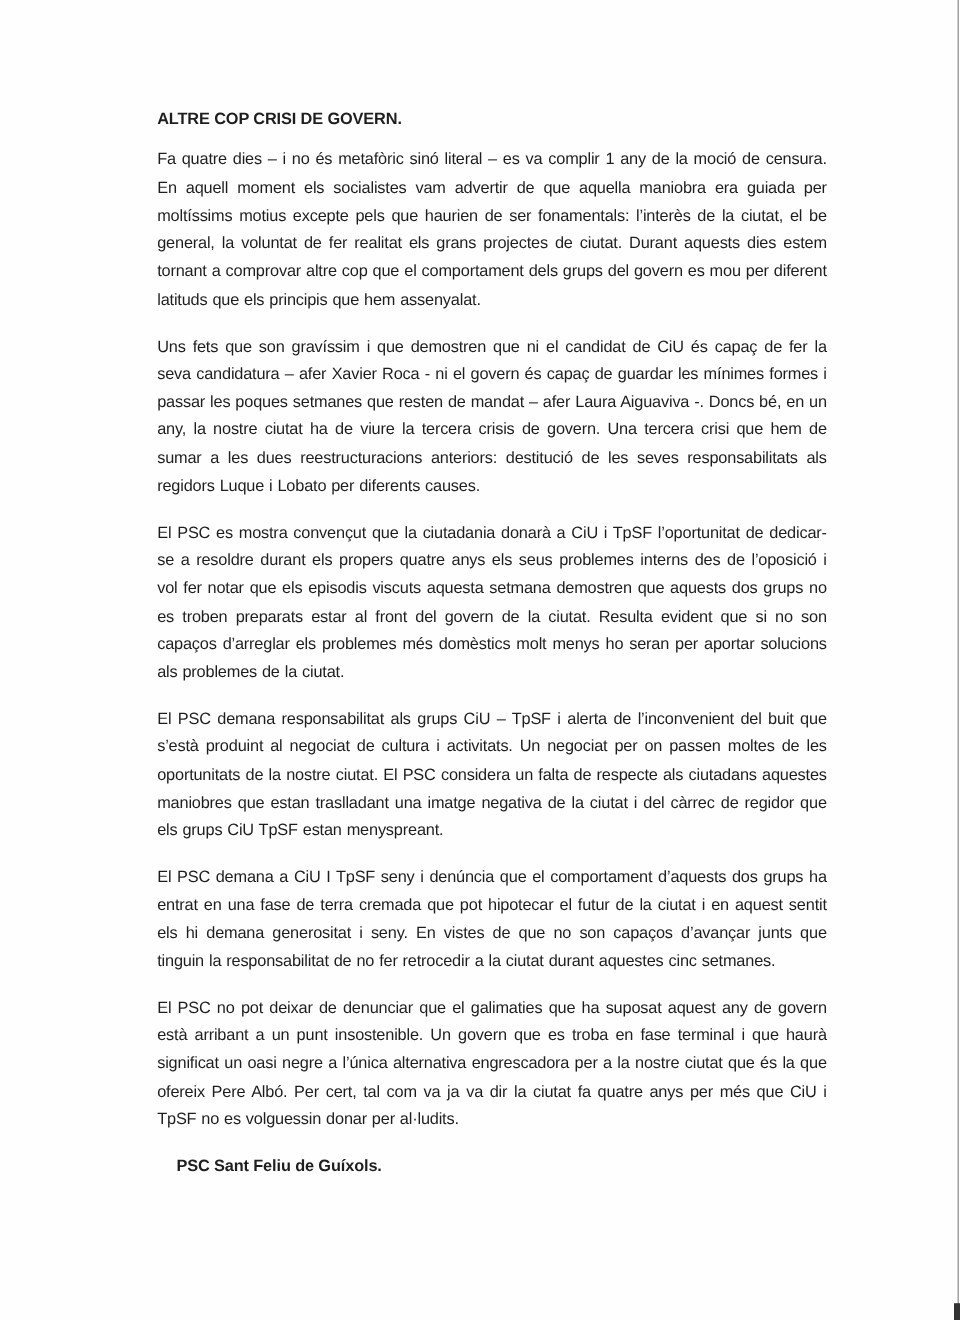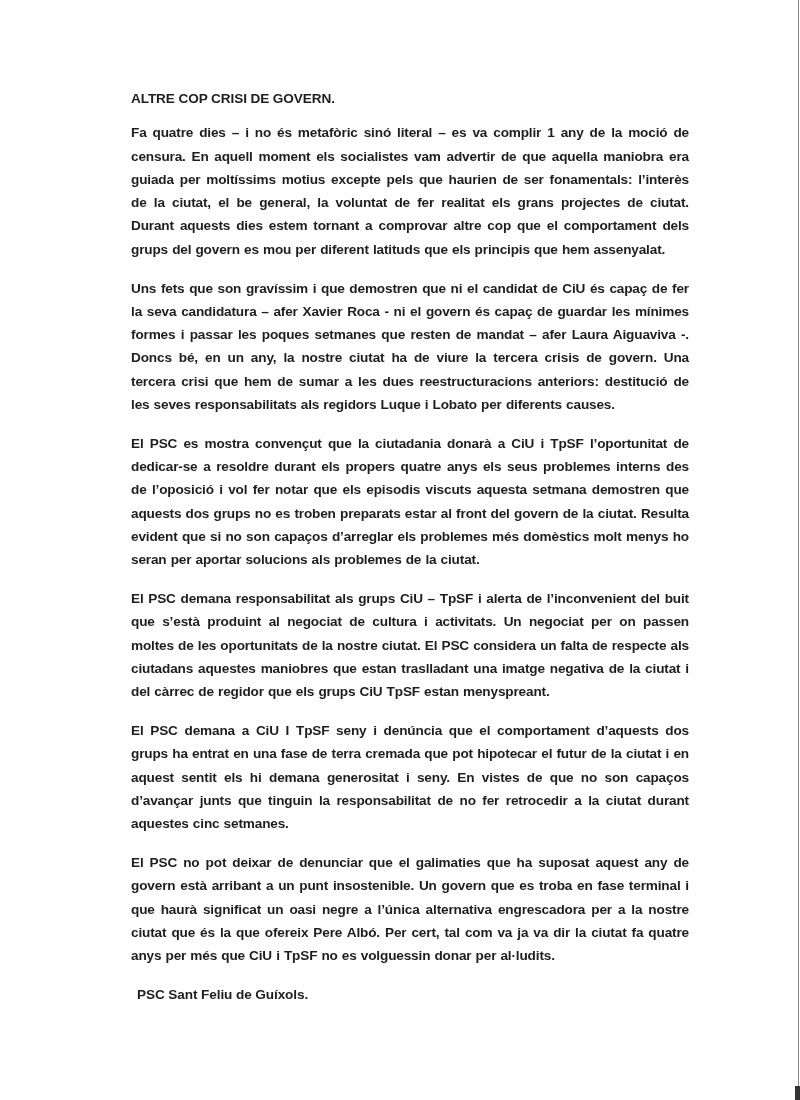--- a/index.html
+++ b/index.html
@@ -52,25 +52,24 @@
       font-size: 13.6px;
       margin: 0 0 11px 0;
       letter-spacing: -0.1px;
     }
     .para {
       margin: 0 0 15.5px 0;
       text-align: justify;
       text-align-last: left;
       letter-spacing: -0.15px;
       word-spacing: 0.5px;
-      font-weight: bold;
     }
     .signature {
       font-weight: bold;
-      margin: 6px;
+      margin: 16px;
       letter-spacing: -0.1px;
     }
   </style>
 </head>
 <body>
 
 <div class="page">
   <div class="content">
     <p class="title">ALTRE COP CRISI DE GOVERN.</p>
     <p class="para">Fa quatre dies – i no és metafòric sinó literal – es va complir 1 any de la moció de censura. En aquell moment els socialistes vam advertir de que aquella maniobra era guiada per moltíssims motius excepte pels que haurien de ser fonamentals: l’interès de la ciutat, el be general, la voluntat de fer realitat els grans projectes de ciutat. Durant aquests dies estem tornant a comprovar altre cop que el comportament dels grups del govern es mou per diferent latituds que els principis que hem assenyalat.</p>

